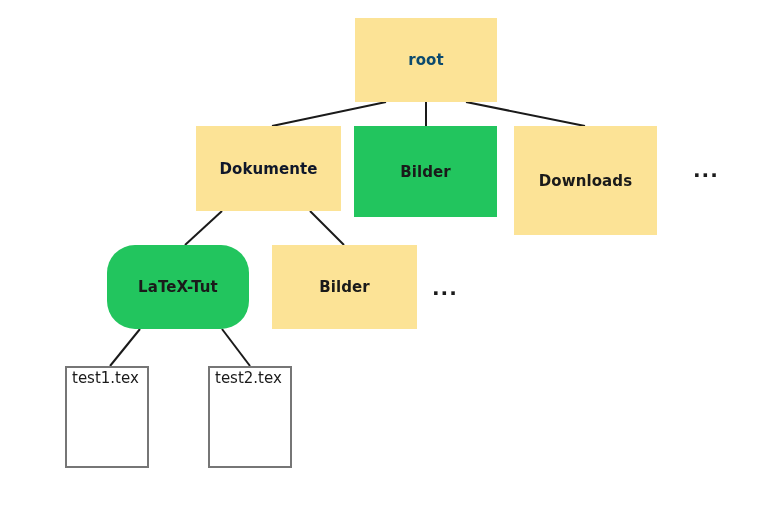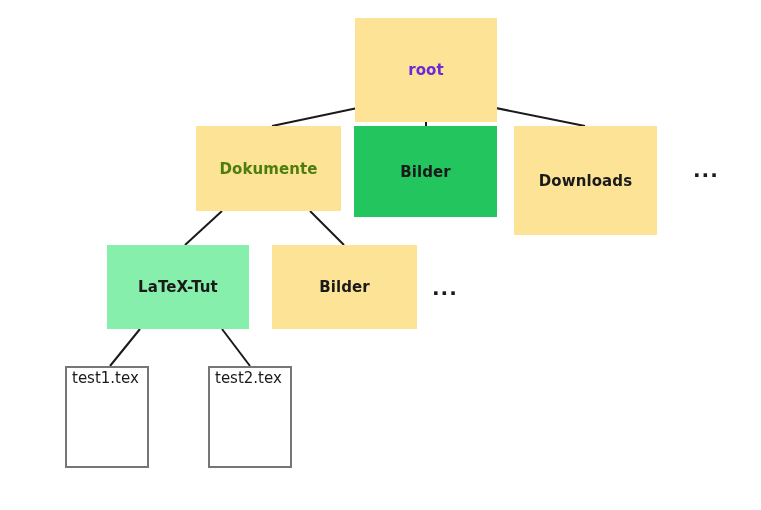--- a/index.html
+++ b/index.html
@@ -76,37 +76,37 @@
   <svg id="edges" width="761" height="510" viewBox="0 0 761 510">
       <line x1="386" y1="102" x2="272" y2="126" stroke="#1a1a1a" stroke-width="2" stroke-linecap="butt"></line>
       <line x1="426" y1="102" x2="426" y2="126" stroke="#1a1a1a" stroke-width="2" stroke-linecap="butt"></line>
       <line x1="466" y1="102" x2="585" y2="126" stroke="#1a1a1a" stroke-width="2" stroke-linecap="butt"></line>
       <line x1="222" y1="211" x2="185" y2="245" stroke="#1a1a1a" stroke-width="2" stroke-linecap="butt"></line>
       <line x1="310" y1="211" x2="344" y2="245" stroke="#1a1a1a" stroke-width="2" stroke-linecap="butt"></line>
       <line x1="140" y1="329" x2="110" y2="366" stroke="#1a1a1a" stroke-width="2" stroke-linecap="butt"></line>
       <line x1="222" y1="329" x2="250" y2="366" stroke="#1a1a1a" stroke-width="2" stroke-linecap="butt"></line>
     </svg>
 
-  <div class="node dir" style="left: 355px; top: 18px; width: 142px; height: 104px; background: rgb(252, 227, 150); color: #6d28d9;">
+  <div class="node dir" style="left: 355px; top: 18px; width: 142px; height: 84px; background: rgb(252, 227, 150); color: #0c4a6e;">
     <span>root</span>
   </div>
 
-  <div class="node dir" style="left: 196px; top: 126px; width: 145px; height: 85px; background: rgb(252, 227, 150); color: #4d7c0f;">
+  <div class="node dir" style="left: 196px; top: 126px; width: 145px; height: 85px; background: rgb(252, 227, 150); color: #0f172a;">
     <span>Dokumente</span>
   </div>
 
   <div class="node dir" style="left: 354px; top: 126px; width: 143px; height: 91px; background: #22c55e; color: rgb(26, 26, 26); text-align: center;">
     <span>Bilder</span>
   </div>
 
   <div class="node dir" style="left: 514px; top: 126px; width: 143px; height: 109px; background: rgb(252, 227, 150); color: rgb(26, 26, 26);">
     <span>Downloads</span>
   </div>
 
-  <div class="node dir" style="left: 107px; top: 245px; width: 142px; height: 84px; background: #86efac; color: rgb(26, 26, 26);">
+  <div class="node dir" style="left: 107px; top: 245px; width: 142px; height: 84px; background: #22c55e; color: rgb(26, 26, 26); border-radius: 28px;">
     <span>LaTeX-Tut</span>
   </div>
 
   <div class="node dir" style="left: 272px; top: 245px; width: 145px; height: 84px; background: rgb(252, 227, 150); color: rgb(26, 26, 26);">
     <span>Bilder</span>
   </div>
 
   <div class="node file" style="left: 65px; top: 366px; width: 84px; height: 102px; background: rgb(255, 255, 255); border-color: rgb(118, 118, 118); color: rgb(26, 26, 26);">
     <span class="file-label">test1.tex</span>
   </div>

